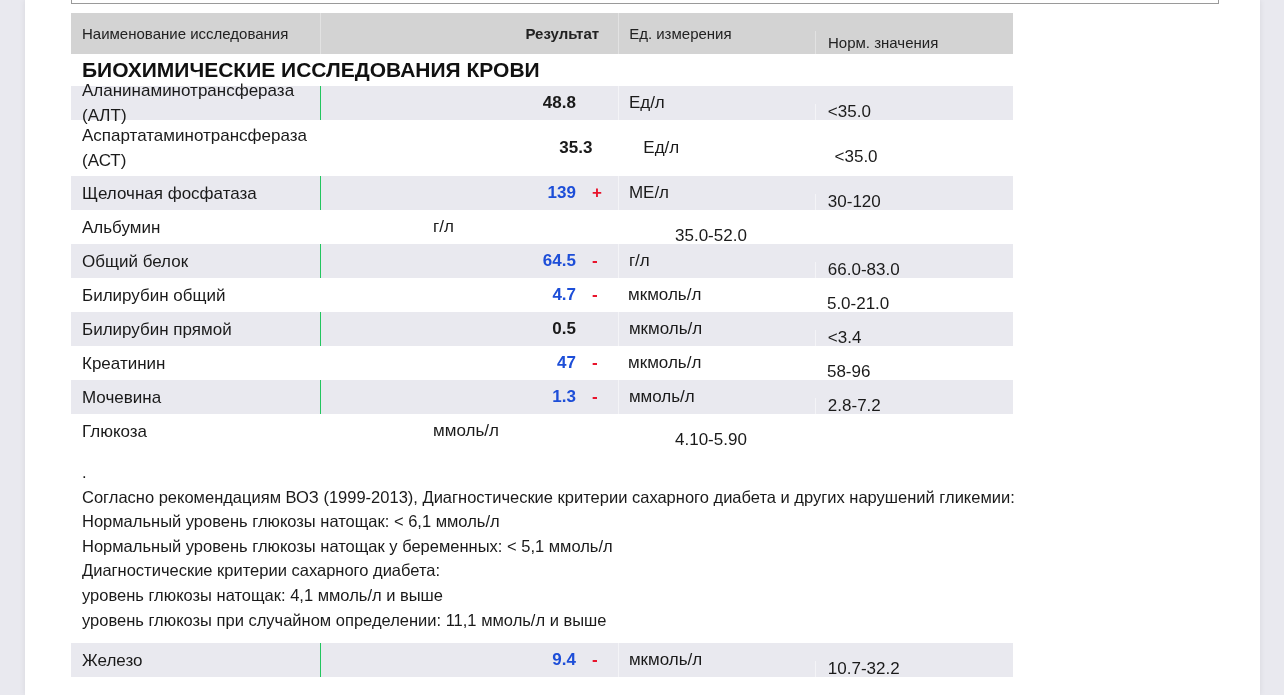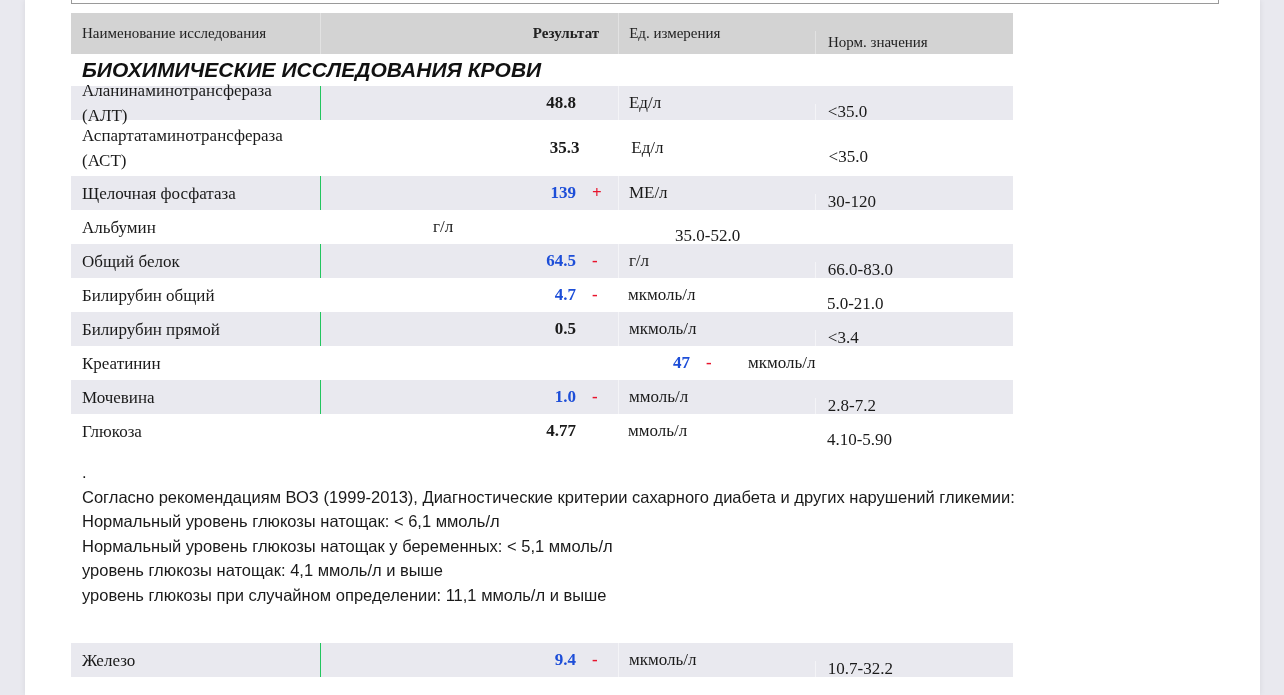--- a/index.html
+++ b/index.html
@@ -15,36 +15,36 @@
     background: #ffffff;
     box-shadow: 0 0 6px rgba(0,0,0,0.08);
   }
   .top-box {
     position: absolute; left: 46px; top: -10px; width: 1146px; height: 13px;
     border: 1px solid #9a9a9a; border-top: none; background: #fff;
   }
   .tbl {
     position: absolute; left: 46px; top: 13px; width: 1148px;
   }
-  .row { position: relative; display: flex; width: 942px; font-family: Liberation Serif, serif; }
+  .row { position: relative; display: flex; width: 942px; }
   .row.shade { background: #e9e9ef; }
   .cell { box-sizing: border-box; display: flex; align-items: center; }
   .c-name { width: 304px; padding-left: 11px; }
   .c-res { width: 315px; justify-content: flex-end; padding-right: 0; font-weight: bold; }
   .c-flag { width: 48px; padding-left: 16px; font-weight: bold; color: #e8142c; }
   .c-unit { width: 240px; padding-left: 10px; }
   .c-norm { width: 241px; padding-left: 12px; margin-top: 18px; }
   .row.shade .c-unit, .row.shade .c-norm { border-left: 1px solid #f4f4f7; }
   .row.shade .c-res { border-left: 1px solid #22c55e; }
 
   .hdr { height: 41px; background: #d3d3d3; font-size: 15px; color: #222; }
   .hdr .c-res { font-weight: bold; justify-content: flex-end; padding-right: 19px; width: 363px; }
   .hdr .c-unit, .hdr .c-norm, .hdr .c-res { border-left: 1px solid #e2e2e2; }
 
-  .section { height: 32px; font-size: 21px; font-weight: bold; padding-left: 11px; display: flex; align-items: center; color: #111; font-style: italic; }
+  .section { height: 32px; font-size: 21px; font-weight: bold; padding-left: 11px; display: flex; align-items: center; color: #111; }
 
   .data { height: 34px; font-size: 17px; }
   .data.tall { height: 56px; }
   .data .c-name { line-height: 25px; }
   .res-red { color: #1d4ed8; }
 
   .notes {
     position: absolute; left: 57px; top: 460px; width: 1140px;
     font-size: 16.5px; line-height: 24.6px; color: #1a1a1a;
   }
@@ -114,43 +114,44 @@
           <div class="cell c-res">0.5</div>
           <div class="cell c-flag"></div>
           <div class="cell c-unit">мкмоль/л</div>
           <div class="cell c-norm">&lt;3.4</div>
         </div>
         <div class="row data">
           <div class="cell c-name">Креатинин</div>
           <div class="cell c-res res-red">47</div>
           <div class="cell c-flag">-</div>
           <div class="cell c-unit">мкмоль/л</div>
+          <div class="cell c-norm">58-96</div>
         </div>
         <div class="row data shade">
           <div class="cell c-name">Мочевина</div>
-          <div class="cell c-res res-red">1.0</div>
+          <div class="cell c-res res-red">1.3</div>
           <div class="cell c-flag">-</div>
           <div class="cell c-unit">ммоль/л</div>
           <div class="cell c-norm">2.8-7.2</div>
         </div>
         <div class="row data">
           <div class="cell c-name">Глюкоза</div>
-          <div class="cell c-res">4.77</div>
           <div class="cell c-flag"></div>
           <div class="cell c-unit">ммоль/л</div>
           <div class="cell c-norm">4.10-5.90</div>
         </div>
       </div>
   </div>
 
   <div class="notes">
     <div>.</div>
     <div>Согласно рекомендациям ВОЗ (1999-2013), Диагностические критерии сахарного диабета и других нарушений гликемии:</div>
     <div>Нормальный уровень глюкозы натощак: &lt; 6,1 ммоль/л</div>
     <div>Нормальный уровень глюкозы натощак у беременных: &lt; 5,1 ммоль/л</div>
+    <div>Диагностические критерии сахарного диабета:</div>
     <div>уровень глюкозы натощак: 4,1 ммоль/л и выше</div>
     <div>уровень глюкозы при случайном определении: 11,1 ммоль/л и выше</div>
   </div>
 
   <div class="iron">
     <div class="row data shade">
       <div class="cell c-name">Железо</div>
       <div class="cell c-res res-red">9.4</div>
       <div class="cell c-flag">-</div>
       <div class="cell c-unit">мкмоль/л</div>

